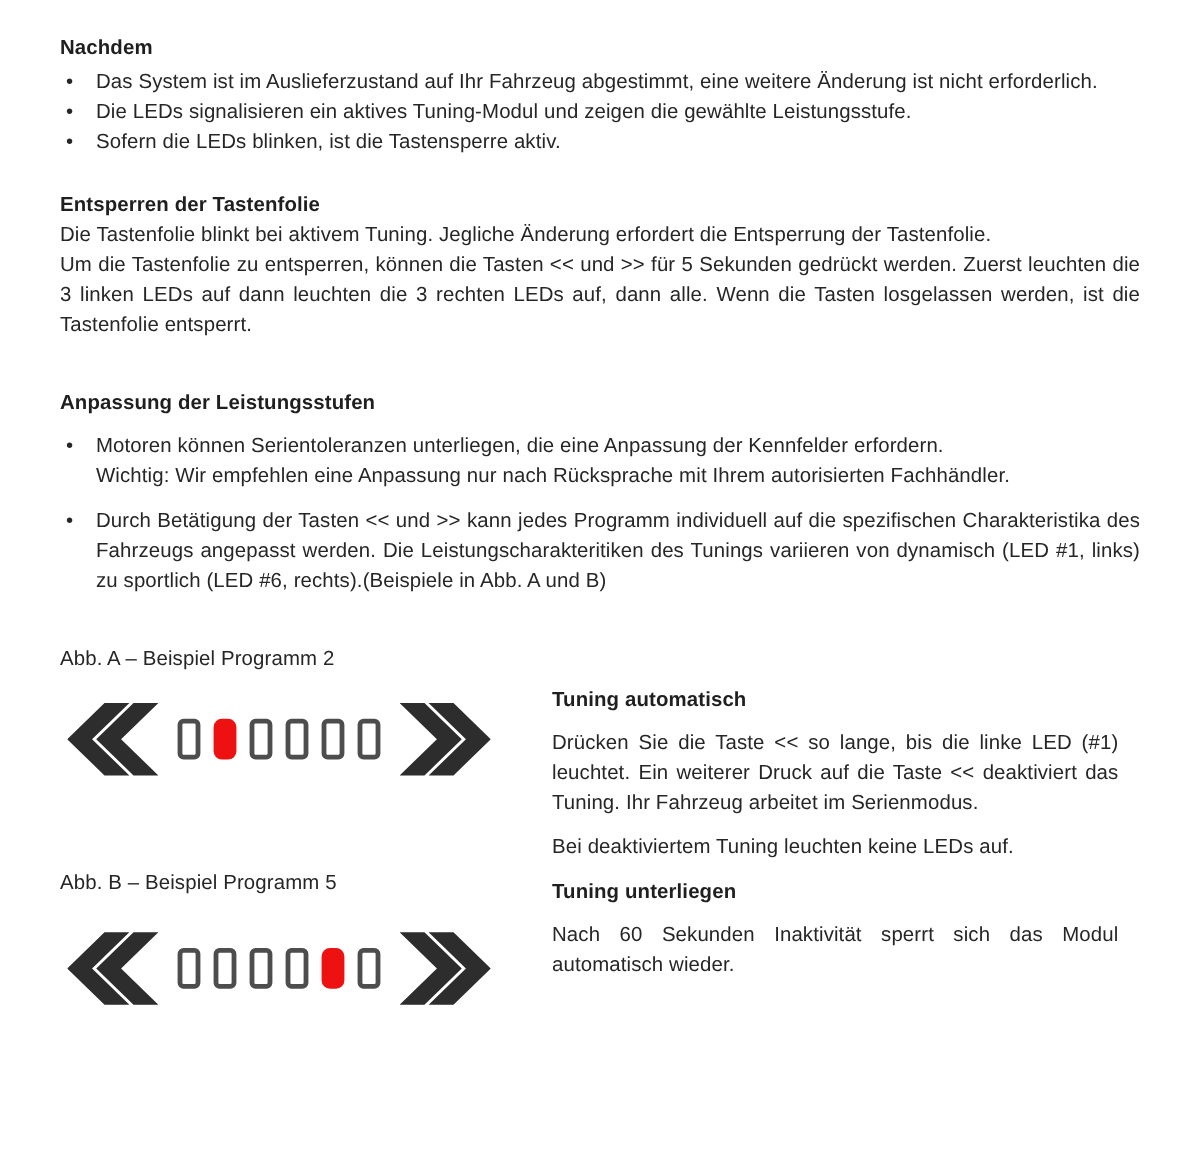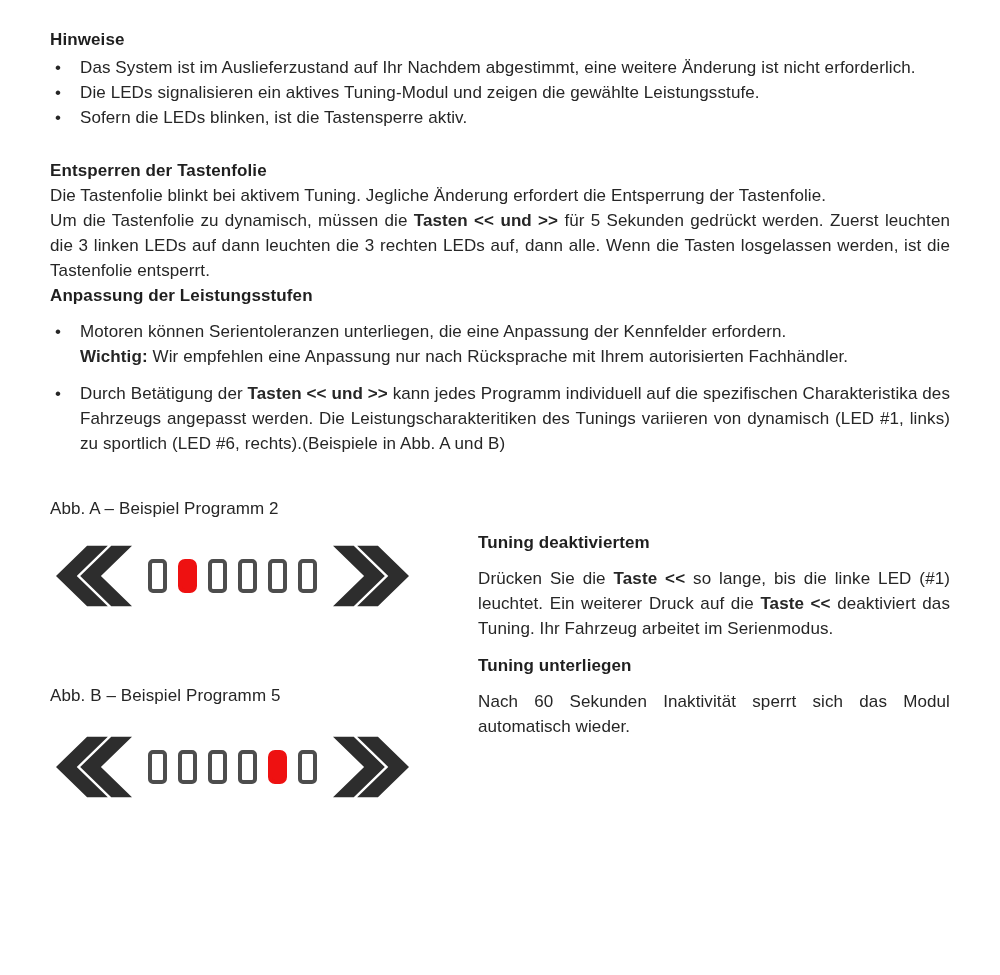--- a/index.html
+++ b/index.html
@@ -14,66 +14,66 @@
   p{margin:0;}
   .jt{text-align:justify;}
   
   .bullet-item{display:flex;}
   .dot{flex:none;width:30px;padding-left:5px;box-sizing:border-box;}
   .bullet-text{flex:1;}
   .list-hinweise .bullet-item{margin:0;}
   .list-anpassung{margin-top:11px;}
   .list-anpassung .bullet-item{margin-bottom:12px;}
   .sec-entsperren h3{margin-top:28px;}
-  .sec-anpassung h3{}
+  .sec-anpassung h3{margin-top:40px;}
   .h-hinweise{margin-bottom:3px;}
   
-  .fig-row{display:flex;justify-content:space-between;margin-top:40px;}
+  .fig-row{display:flex;justify-content:flex-start;margin-top:40px;}
   .fig-col{width:410px;flex:none;}
   .text-col{width:472px;flex:none;padding-top:34px;box-sizing:border-box;}
   .text-col h3{margin:0 0 11px 0;}
   .text-col p{margin:0 0 12px 0;}
   .caption{line-height:25px;}
   .caption-b{margin-top:74px;}
   .graphic{display:flex;align-items:center;margin-top:22px;margin-left:6px;}
   .graphic-b{margin-top:26px;}
   .chev{display:block;flex:none;}
   .chev polygon{fill:var(--chevron,#2d2d2d);}
   .flip{transform:scaleX(-1);}
   .leds{display:flex;gap:11px;margin:0 16px;}
   .led{width:19px;height:34px;border:4px solid var(--led-border,#4d4d4d);
        border-radius:5px;background:#ffffff;box-sizing:border-box;}
   .led.on{background:var(--red,#ee1111);border-color:var(--red,#ee1111);border-radius:7px;}
-  b,.b{font-weight:700;}
+  b,.b{font-weight:400;}
 </style>
 </head>
 <body style="color: rgb(38, 38, 38);">
 
 <div class="page">
 
-  <h3 class="h-hinweise">Hinweise</h3>
+  <h3 class="h-hinweise">Nachdem</h3>
   <div class="list-hinweise">
     <div class="bullet-item">
       <span class="dot">•</span>
-      <p class="bullet-text jt"><span>Das System ist im Auslieferzustand auf Ihr Nachdem abgestimmt, eine weitere Änderung ist nicht erforderlich.</span></p>
+      <p class="bullet-text jt"><span>Das System ist im Auslieferzustand auf Ihr Fahrzeug abgestimmt, eine weitere Änderung ist nicht erforderlich.</span></p>
     </div>
     <div class="bullet-item">
       <span class="dot">•</span>
       <p class="bullet-text jt"><span>Die LEDs signalisieren ein aktives Tuning-Modul und zeigen die gewählte Leistungsstufe.</span></p>
     </div>
     <div class="bullet-item">
       <span class="dot">•</span>
       <p class="bullet-text jt"><span>Sofern die LEDs blinken, ist die Tastensperre aktiv.</span></p>
     </div>
   </div>
 
   <div class="sec-entsperren">
     <h3>Entsperren der Tastenfolie</h3>
     <p><span>Die Tastenfolie blinkt bei aktivem Tuning. Jegliche Änderung erfordert die Entsperrung der Tastenfolie.</span></p>
-    <p class="jt"><span>Um die Tastenfolie zu dynamisch, müssen die </span><span class="b">Tasten &lt;&lt; und &gt;&gt;</span><span> für 5 Sekunden gedrückt werden. Zuerst leuchten die 3 linken LEDs auf dann leuchten die 3 rechten LEDs auf, dann alle. Wenn die Tasten losgelassen werden, ist die Tastenfolie entsperrt.</span></p>
+    <p class="jt"><span>Um die Tastenfolie zu entsperren, können die </span><span class="b">Tasten &lt;&lt; und &gt;&gt;</span><span> für 5 Sekunden gedrückt werden. Zuerst leuchten die 3 linken LEDs auf dann leuchten die 3 rechten LEDs auf, dann alle. Wenn die Tasten losgelassen werden, ist die Tastenfolie entsperrt.</span></p>
   </div>
 
   <div class="sec-anpassung">
     <h3>Anpassung der Leistungsstufen</h3>
     <div class="list-anpassung">
       <div class="bullet-item">
         <span class="dot">•</span>
         <p class="bullet-text jt"><span>Motoren können Serientoleranzen unterliegen, die eine Anpassung der Kennfelder erfordern.</span><br><span class="b">Wichtig:</span><span> Wir empfehlen eine Anpassung nur nach Rücksprache mit Ihrem autorisierten Fachhändler.</span></p>
       </div>
       <div class="bullet-item">
@@ -121,21 +121,22 @@
             <div class="led"></div>
           </div>
         <svg class="chev" width="76" height="66" viewBox="0 0 88 70" aria-hidden="true">
           <polygon points="0,0 24,0 60,35 24,70 0,70 36,35"></polygon>
           <polygon points="28,0 52,0 88,35 52,70 28,70 64,35"></polygon>
         </svg>
       </div>
     </div>
 
     <div class="text-col">
-      <h3>Tuning deaktiviertem</h3>
+      <h3>Tuning automatisch</h3>
       <p class="jt"><span>Drücken Sie die </span><span class="b">Taste &lt;&lt;</span><span> so lange, bis die linke LED (#1) leuchtet. Ein weiterer Druck auf die </span><span class="b">Taste &lt;&lt;</span><span> deaktiviert das Tuning. Ihr Fahrzeug arbeitet im Serienmodus.</span></p>
+      <p class="jt"><span>Bei deaktiviertem Tuning leuchten keine LEDs auf.</span></p>
 
       <h3>Tuning unterliegen</h3>
       <p class="jt"><span>Nach 60 Sekunden Inaktivität sperrt sich das Modul automatisch wieder.</span></p>
     </div>
 
   </div>
 </div>
 
 </body></html>

